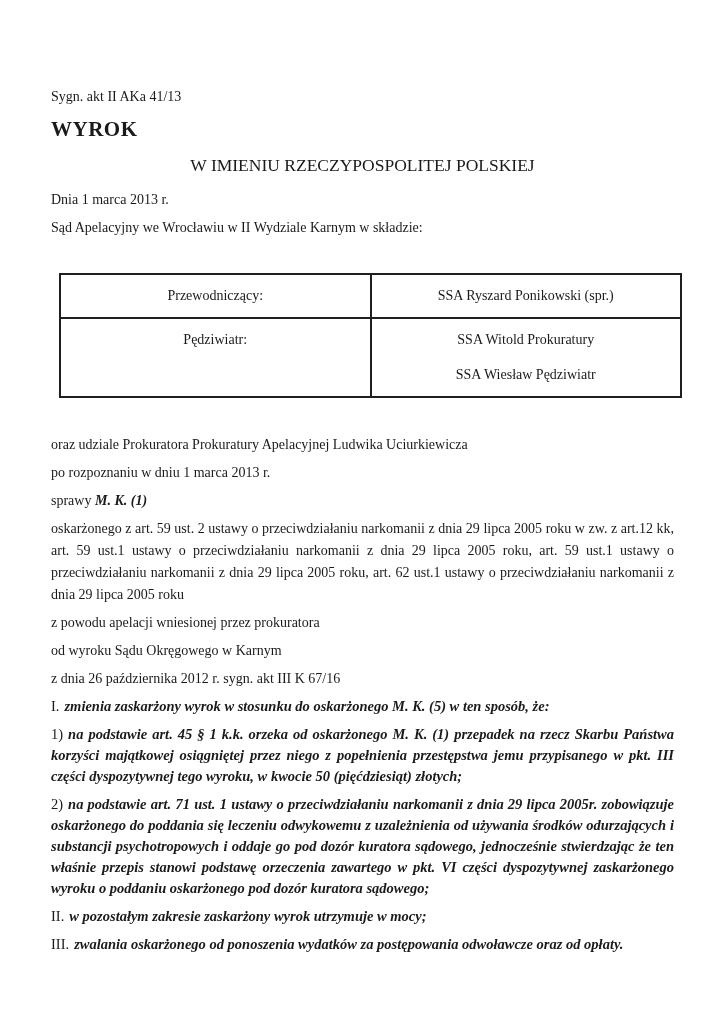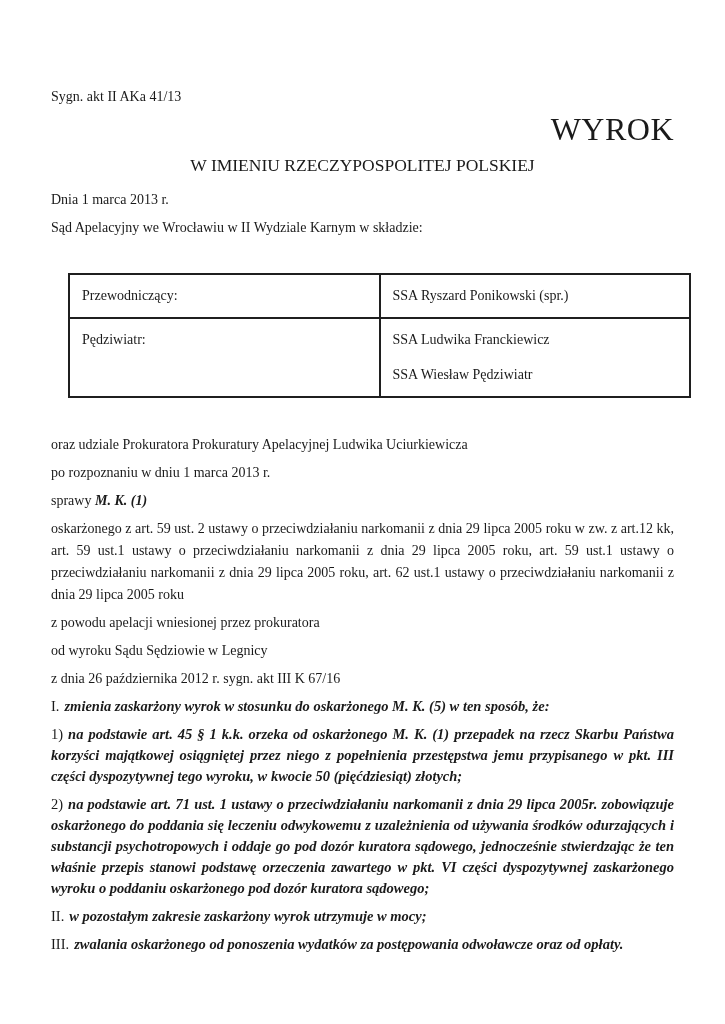--- a/index.html
+++ b/index.html
@@ -15,43 +15,44 @@
     overflow: hidden;
     font-family: "Liberation Serif", "DejaVu Serif", serif;
     font-size: 14px;
     line-height: 22px;
     color: #1a1a1a;
   }
   .sygn {
     margin: 0 0 2px 0;
   }
   .doc-title {
-    font-size: 32px;
+    font-size: 21px;
     line-height: 30px;
-    font-weight: normal;
-    text-align: right;
+    font-weight: bold;
+    text-align: left;
     letter-spacing: 0.5px;
     margin: 4px 0 0 0;
   }
   .doc-subtitle {
     font-size: 17.5px;
     line-height: 20px;
     text-align: center;
     margin: 11px 0 14px 0;
   }
   p.para {
     margin: 0 0 6px 0;
   }
   p.court-line {
     margin: 0 0 34px 0;
   }
   table.panel {
     width: 100%;
     border-collapse: collapse;
-    margin: 0 0 36px 17px;
+    margin: 0 0 36px 8px;
+    text-align: center;
   }
   table.panel td {
     border: 2px solid #1f1f1f;
     vertical-align: top;
     padding: 10px 12px;
     width: 50%;
   }
   table.panel td .cell-line + .cell-line {
     margin-top: 13px;
   }
@@ -97,36 +98,36 @@
       </td>
       <td>
         <div class="cell-line">SSA Ryszard Ponikowski (spr.)</div>
       </td>
     </tr>
     <tr>
       <td>
         <div class="cell-line">Pędziwiatr:</div>
       </td>
       <td>
-        <div class="cell-line">SSA Ludwika Franckiewicz</div>
+        <div class="cell-line">SSA Witold Prokuratury</div>
         <div class="cell-line">SSA Wiesław Pędziwiatr</div>
       </td>
     </tr>
   </tbody>
 </table>
 
 <p class="para">oraz udziale Prokuratora Prokuratury Apelacyjnej Ludwika Uciurkiewicza</p>
 <p class="para">po rozpoznaniu w dniu 1 marca 2013 r.</p>
 
 <p class="para"><span>sprawy </span><span class="emph">M. K. (1)</span></p>
 
 <p class="para justify">oskarżonego z art. 59 ust. 2 ustawy o przeciwdziałaniu narkomanii z dnia 29 lipca 2005 roku w zw. z art.12 kk, art. 59 ust.1 ustawy o przeciwdziałaniu narkomanii z dnia 29 lipca 2005 roku, art. 59 ust.1 ustawy o przeciwdziałaniu narkomanii z dnia 29 lipca 2005 roku, art. 62 ust.1 ustawy o przeciwdziałaniu narkomanii z dnia 29 lipca 2005 roku</p>
 
 <p class="para">z powodu apelacji wniesionej przez prokuratora</p>
-<p class="para">od wyroku Sądu Sędziowie w Legnicy</p>
+<p class="para">od wyroku Sądu Okręgowego w Karnym</p>
 <p class="para">z dnia 26 października 2012 r. sygn. akt III K 67/16</p>
 
 <p class="ruling"><span class="marker">I.</span><span class="ruling-text">zmienia zaskarżony wyrok w stosunku do oskarżonego M. K. (5) w ten sposób, że:</span></p>
 
 <p class="ruling"><span class="marker">1)</span><span class="ruling-text">na podstawie art. 45 § 1 k.k. orzeka od oskarżonego M. K. (1) przepadek na rzecz Skarbu Państwa korzyści majątkowej osiągniętej przez niego z popełnienia przestępstwa jemu przypisanego w pkt. III części dyspozytywnej tego wyroku, w kwocie 50 (pięćdziesiąt) złotych;</span></p>
 
 <p class="ruling"><span class="marker">2)</span><span class="ruling-text">na podstawie art. 71 ust. 1 ustawy o przeciwdziałaniu narkomanii z dnia 29 lipca 2005r. zobowiązuje oskarżonego do poddania się leczeniu odwykowemu z uzależnienia od używania środków odurzających i substancji psychotropowych i oddaje go pod dozór kuratora sądowego, jednocześnie stwierdzając że ten właśnie przepis stanowi podstawę orzeczenia zawartego w pkt. VI części dyspozytywnej zaskarżonego wyroku o poddaniu oskarżonego pod dozór kuratora sądowego;</span></p>
 
 <p class="ruling"><span class="marker">II.</span><span class="ruling-text">w pozostałym zakresie zaskarżony wyrok utrzymuje w mocy;</span></p>
 

